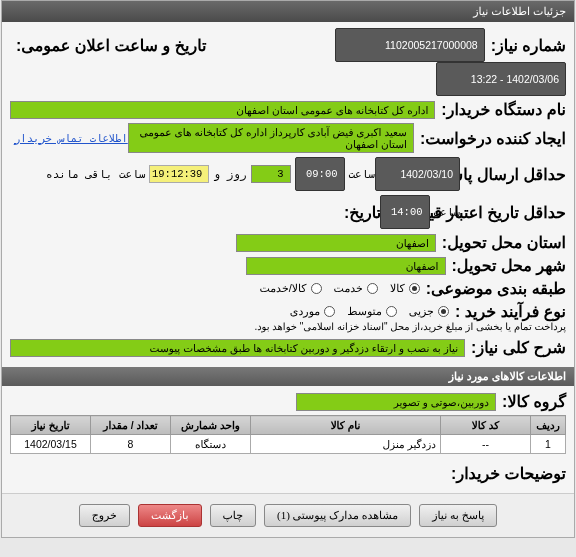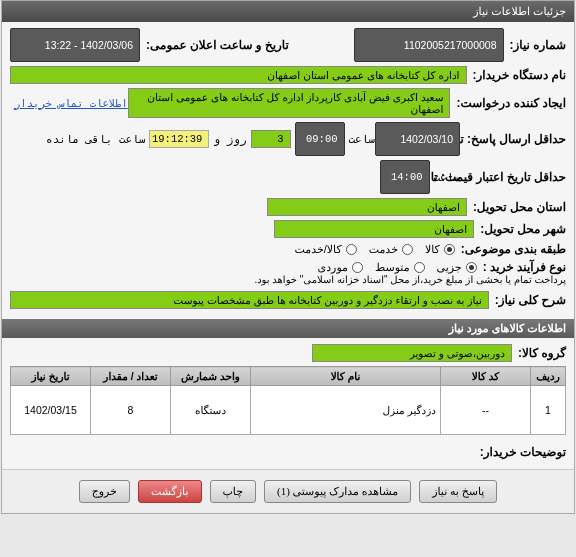--- a/index.html
+++ b/index.html
@@ -31,21 +31,21 @@
 .row {
   display: flex;
   align-items: center;
   margin-bottom: 4px;
   flex-wrap: wrap;
 }
 .label {
   font-weight: bold;
   margin-left: 6px;
   white-space: nowrap;
-  font-size: 12px;
+  font-size: 16px;
 }
 .field-box {
   background: #84cc16;
   border: 1px solid #888;
   padding: 2px 6px;
   min-height: 18px;
   font-size: 10.5px;
   display: inline-flex;
   align-items: center;
 }
@@ -102,21 +102,21 @@
 }
 .table th {
   background: linear-gradient(to bottom, #d5d5d5, #bcbcbc);
   border: 1px solid #999;
   padding: 3px 4px;
   font-size: 10.5px;
   font-weight: bold;
 }
 .table td {
   border: 1px solid #aaa;
-  padding: 18px 4px;
+  padding: 3px 4px;
   font-size: 10.5px;
   background: #fff;
   text-align: center;
 }
 .desc-box {
   background: #fff;
   border: 1px solid #888;
   padding: 4px 6px;
   width: 100%;
   font-size: 10.5px;

